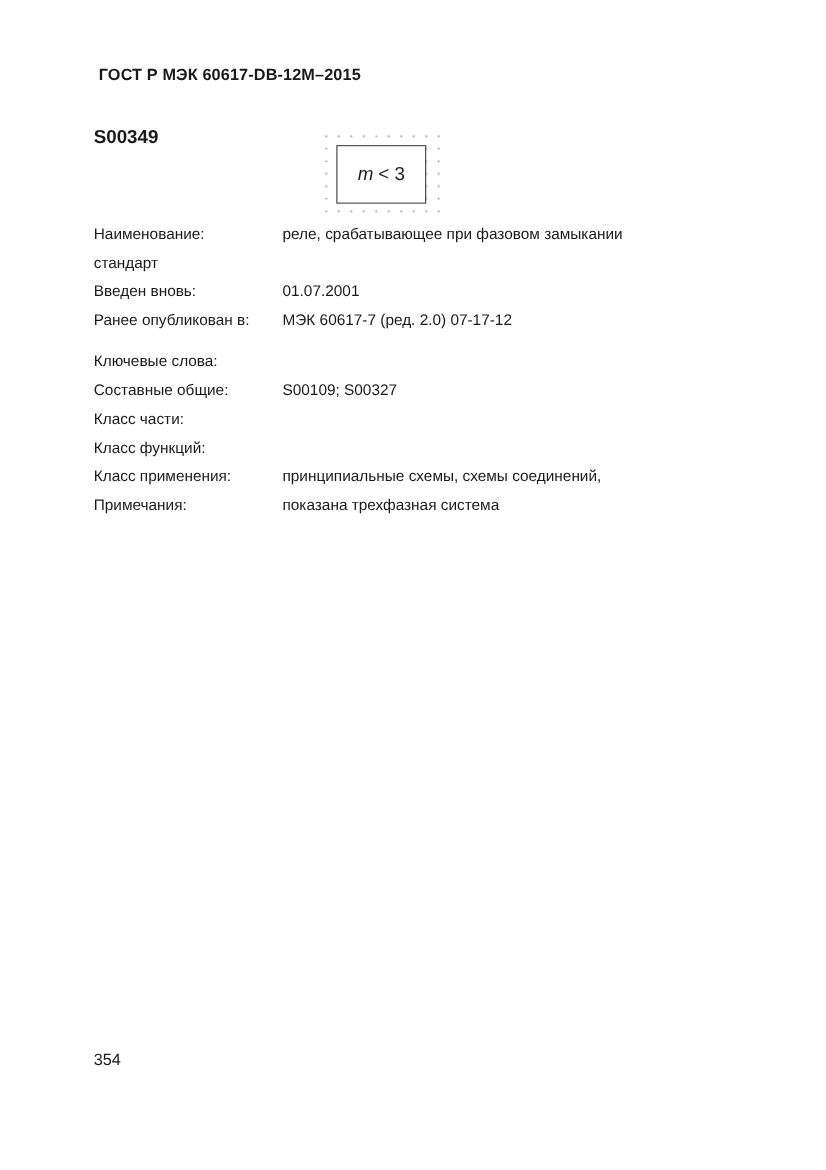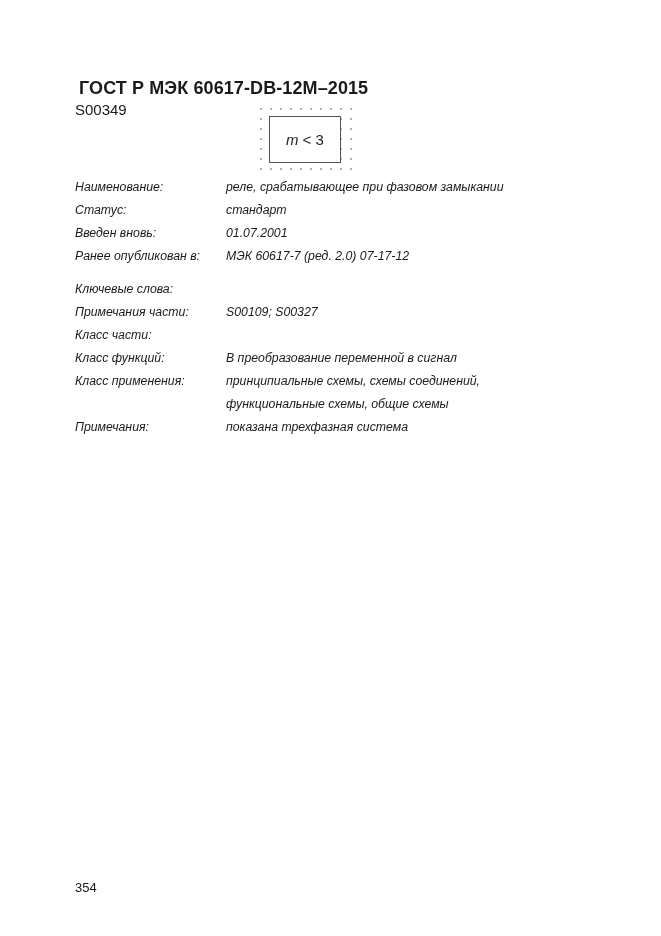--- a/index.html
+++ b/index.html
@@ -1,33 +1,33 @@
 <!DOCTYPE html>
 <html><head>
   <meta charset="utf-8">
   <style>
     html, body { margin:0; padding:0; background:#ffffff; }
     body { width:661px; height:936px; position:relative; overflow:hidden;
            font-family:"Liberation Sans", sans-serif; color:#1a1a1a; }
-    .header { position:absolute; left:79px; top:78px; font-size:18px; font-weight:bold; letter-spacing:0.1px; }
-    .code { position:absolute; left:75px; top:101px; font-size:15px; font-weight:normal; }
+    .header { position:absolute; left:79px; top:52px; font-size:13px; font-weight:bold; letter-spacing:0.1px; }
+    .code { position:absolute; left:75px; top:101px; font-size:15px; font-weight:bold; }
     .symbol-grid { position:absolute; left:256px; top:104px; width:100px; height:68px; }
     .symbol-grid .dots { position:absolute; inset:0;
       background-image: radial-gradient(circle, #9a9a9a 0.7px, transparent 1px);
       background-size: 10px 10px; background-position: 0 0; opacity:0.8; }
     .symbol-box { position:absolute; left:13px; top:12px; width:70px; height:45px;
       border:1px solid #555; background:#fff; display:flex; align-items:center; justify-content:center;
       font-size:15px; color:#222; }
     .symbol-box .m { font-style:italic; margin-right:4px; }
     .rows { position:absolute; left:75px; top:180px; font-size:12.3px; }
-    .row { display:flex; height:23px; line-height:15px;font-style:italic; }
+    .row { display:flex; height:23px; line-height:15px; }
     .row .lbl { width:151px; }
     .row .val { }
     .gap { height:10px; }
-    .pagenum { position:absolute; left:75px; top:880px; font-size:13px;text-align:right; }
+    .pagenum { position:absolute; left:75px; top:840px; font-size:13px;text-align:right; }
   </style>
 </head>
 <body>
 
 <div class="header">ГОСТ Р МЭК 60617-DB-12M–2015</div>
 
 <div class="code">S00349</div>
 
 <div class="symbol-grid">
   <div class="dots"></div>
@@ -36,53 +36,47 @@
     <span>&lt; 3</span>
   </div>
 </div>
 
 <div class="rows">
   <div class="row">
     <span class="lbl">Наименование:</span>
     <span class="val">реле, срабатывающее при фазовом замыкании</span>
   </div>
   <div class="row">
-    <span class="lbl">Статус:</span>
     <span class="val">стандарт</span>
   </div>
   <div class="row">
     <span class="lbl">Введен вновь:</span>
     <span class="val">01.07.2001</span>
   </div>
   <div class="row">
     <span class="lbl">Ранее опубликован в:</span>
     <span class="val">МЭК 60617-7 (ред. 2.0) 07-17-12</span>
   </div>
   <div class="gap"></div>
   <div class="row">
     <span class="lbl">Ключевые слова:</span>
   </div>
   <div class="row">
-    <span class="lbl">Примечания части:</span>
+    <span class="lbl">Составные общие:</span>
     <span class="val">S00109; S00327</span>
   </div>
   <div class="row">
     <span class="lbl">Класс части:</span>
   </div>
   <div class="row">
     <span class="lbl">Класс функций:</span>
-    <span class="val">В преобразование переменной в сигнал</span>
   </div>
   <div class="row">
     <span class="lbl">Класс применения:</span>
     <span class="val">принципиальные схемы, схемы соединений,</span>
-  </div>
-  <div class="row">
-    <span class="lbl"></span>
-    <span class="val">функциональные схемы, общие схемы</span>
   </div>
   <div class="row">
     <span class="lbl">Примечания:</span>
     <span class="val">показана трехфазная система</span>
   </div>
 </div>
 
 <div class="pagenum">354</div>
 
 </body></html>

